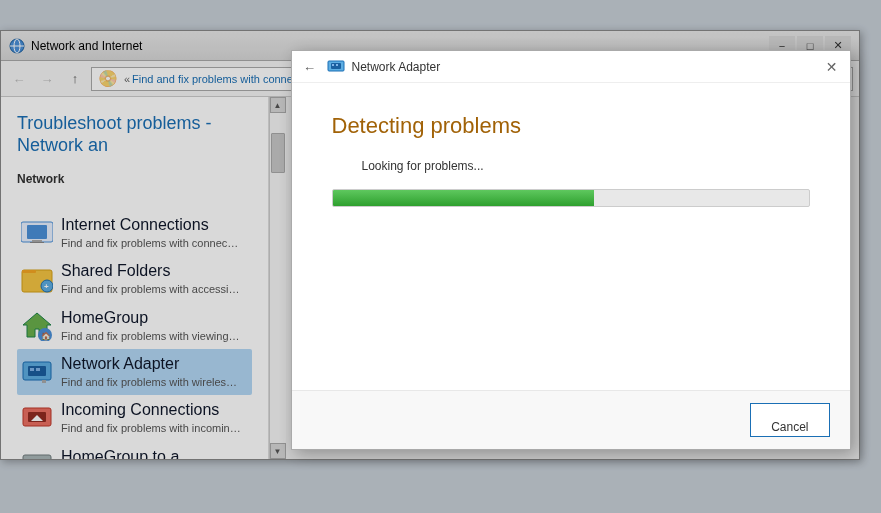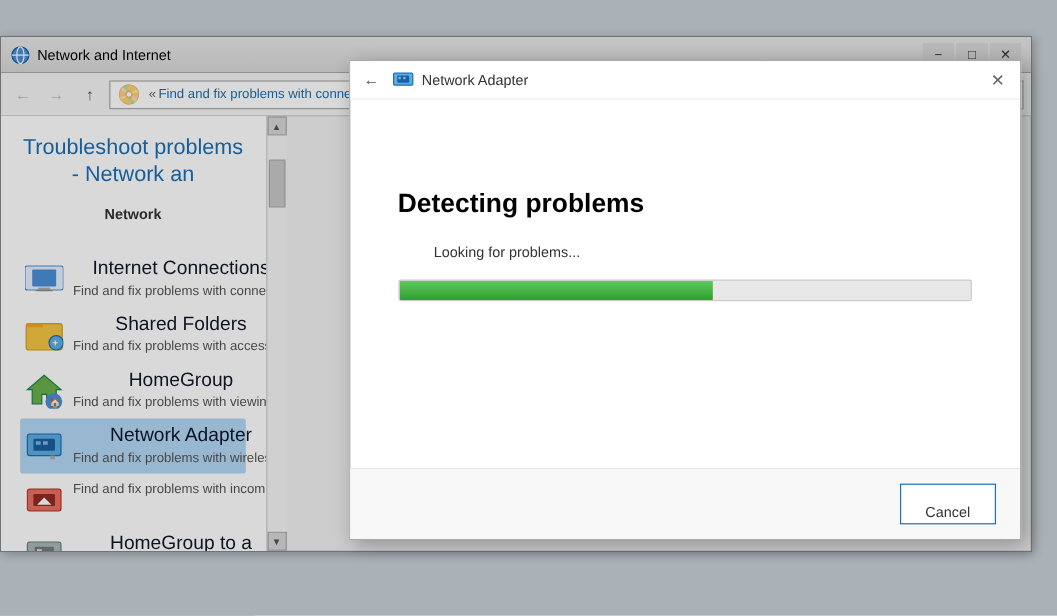--- a/index.html
+++ b/index.html
@@ -169,26 +169,25 @@
       color: #666;
     }
 
     
     .content-area {
       display: flex;
       height: calc(100% - 66px);
     }
 
     .left-panel {
-      width: 221px;
+      width: 268px;
       background: white;
       padding: 16px;
       overflow-y: auto;
       border-right: 1px solid #ddd;
-      text-align: center;
     }
 
     .page-title {
       font-size: 18px;
       font-weight: 300;
       color: #1a6fb5;
       margin-bottom: 16px;
       line-height: 1.2;
     }
 
@@ -357,24 +356,23 @@
       font-weight: 400;
     }
 
     .dialog-content {
       padding: 30px 40px;
       flex: 1;
     }
 
     .detecting-title {
       font-size: 22px;
-      font-weight: 700;
-      color: #000000;
+      font-weight: 400;
+      color: #a16207;
       margin-bottom: 20px;
-      margin-top: 44px;
     }
 
     .looking-text {
       font-size: 12px;
       color: #333;
       margin-bottom: 16px;
       margin-left: 30px;
     }
 
     .progress-bar-container {
@@ -526,20 +524,21 @@
 
       <div class="list-item">
         <div class="list-item-icon">
           <svg width="32" height="32" viewBox="0 0 32 32">
             <rect width="28" height="18" x="2" y="7" rx="2" fill="#ec7063" stroke="#c0392b" stroke-width="1"></rect>
             <rect width="18" height="10" x="7" y="11" rx="1" fill="#922b21"></rect>
             <polygon points="16,14 22,20 10,20" fill="white"></polygon>
           </svg>
         </div>
         <div class="list-item-text">
+          <div class="list-item-title">Incoming Connections</div>
           <div class="list-item-desc">Find and fix problems with incoming con...</div>
         </div>
       </div>
 
       <div class="list-item">
         <div class="list-item-icon">
           <svg width="32" height="32" viewBox="0 0 32 32">
             <rect width="28" height="18" x="2" y="7" rx="2" fill="#aab7b8" stroke="#717d7e" stroke-width="1"></rect>
             <rect width="16" height="10" x="8" y="11" rx="1" fill="#717d7e"></rect>
             <rect width="4" height="3" x="10" y="13" fill="#dce0e0"></rect>

